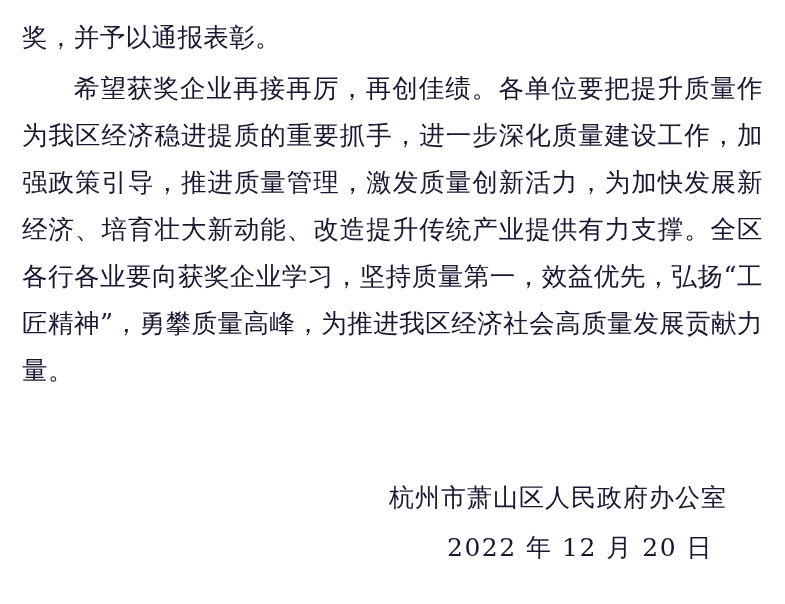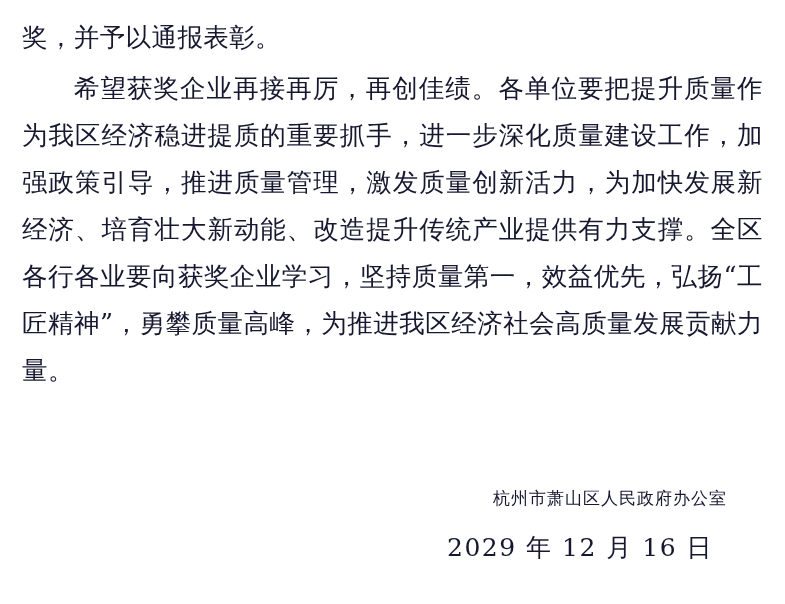--- a/index.html
+++ b/index.html
@@ -42,21 +42,21 @@
   }
   .signature-block {
     position: absolute;
     left: 0;
     right: 22px;
     bottom: 36px;
     text-align: right;
     padding-right: 36px;
   }
   .signature-org {
-    font-size: 17px;
+    font-size: 25px;
     line-height: 40px;
     letter-spacing: 1px;
     color: #171730;
   }
   .signature-date {
     font-size: 25px;
     line-height: 40px;
     letter-spacing: 1.5px;
     color: #171730;
     padding-right: 14px;
@@ -68,16 +68,16 @@
 
 <div class="page">
 
   <div class="body-text">
     <p class="para">奖，并予以通报表彰。</p>
     <p class="para indent">希望获奖企业再接再厉，再创佳绩。各单位要把提升质量作为我区经济稳进提质的重要抓手，进一步深化质量建设工作，加强政策引导，推进质量管理，激发质量创新活力，为加快发展新经济、培育壮大新动能、改造提升传统产业提供有力支撑。全区各行各业要向获奖企业学习，坚持质量第一，效益优先，弘扬“工匠精神”，勇攀质量高峰，为推进我区经济社会高质量发展贡献力量。</p>
   </div>
 
   <div class="signature-block">
     <div class="signature-org">杭州市萧山区人民政府办公室</div>
-    <div class="signature-date">2029 年 12 月 16 日</div>
+    <div class="signature-date">2022 年 12 月 20 日</div>
   </div>
 
 </div>
 
 </body></html>

